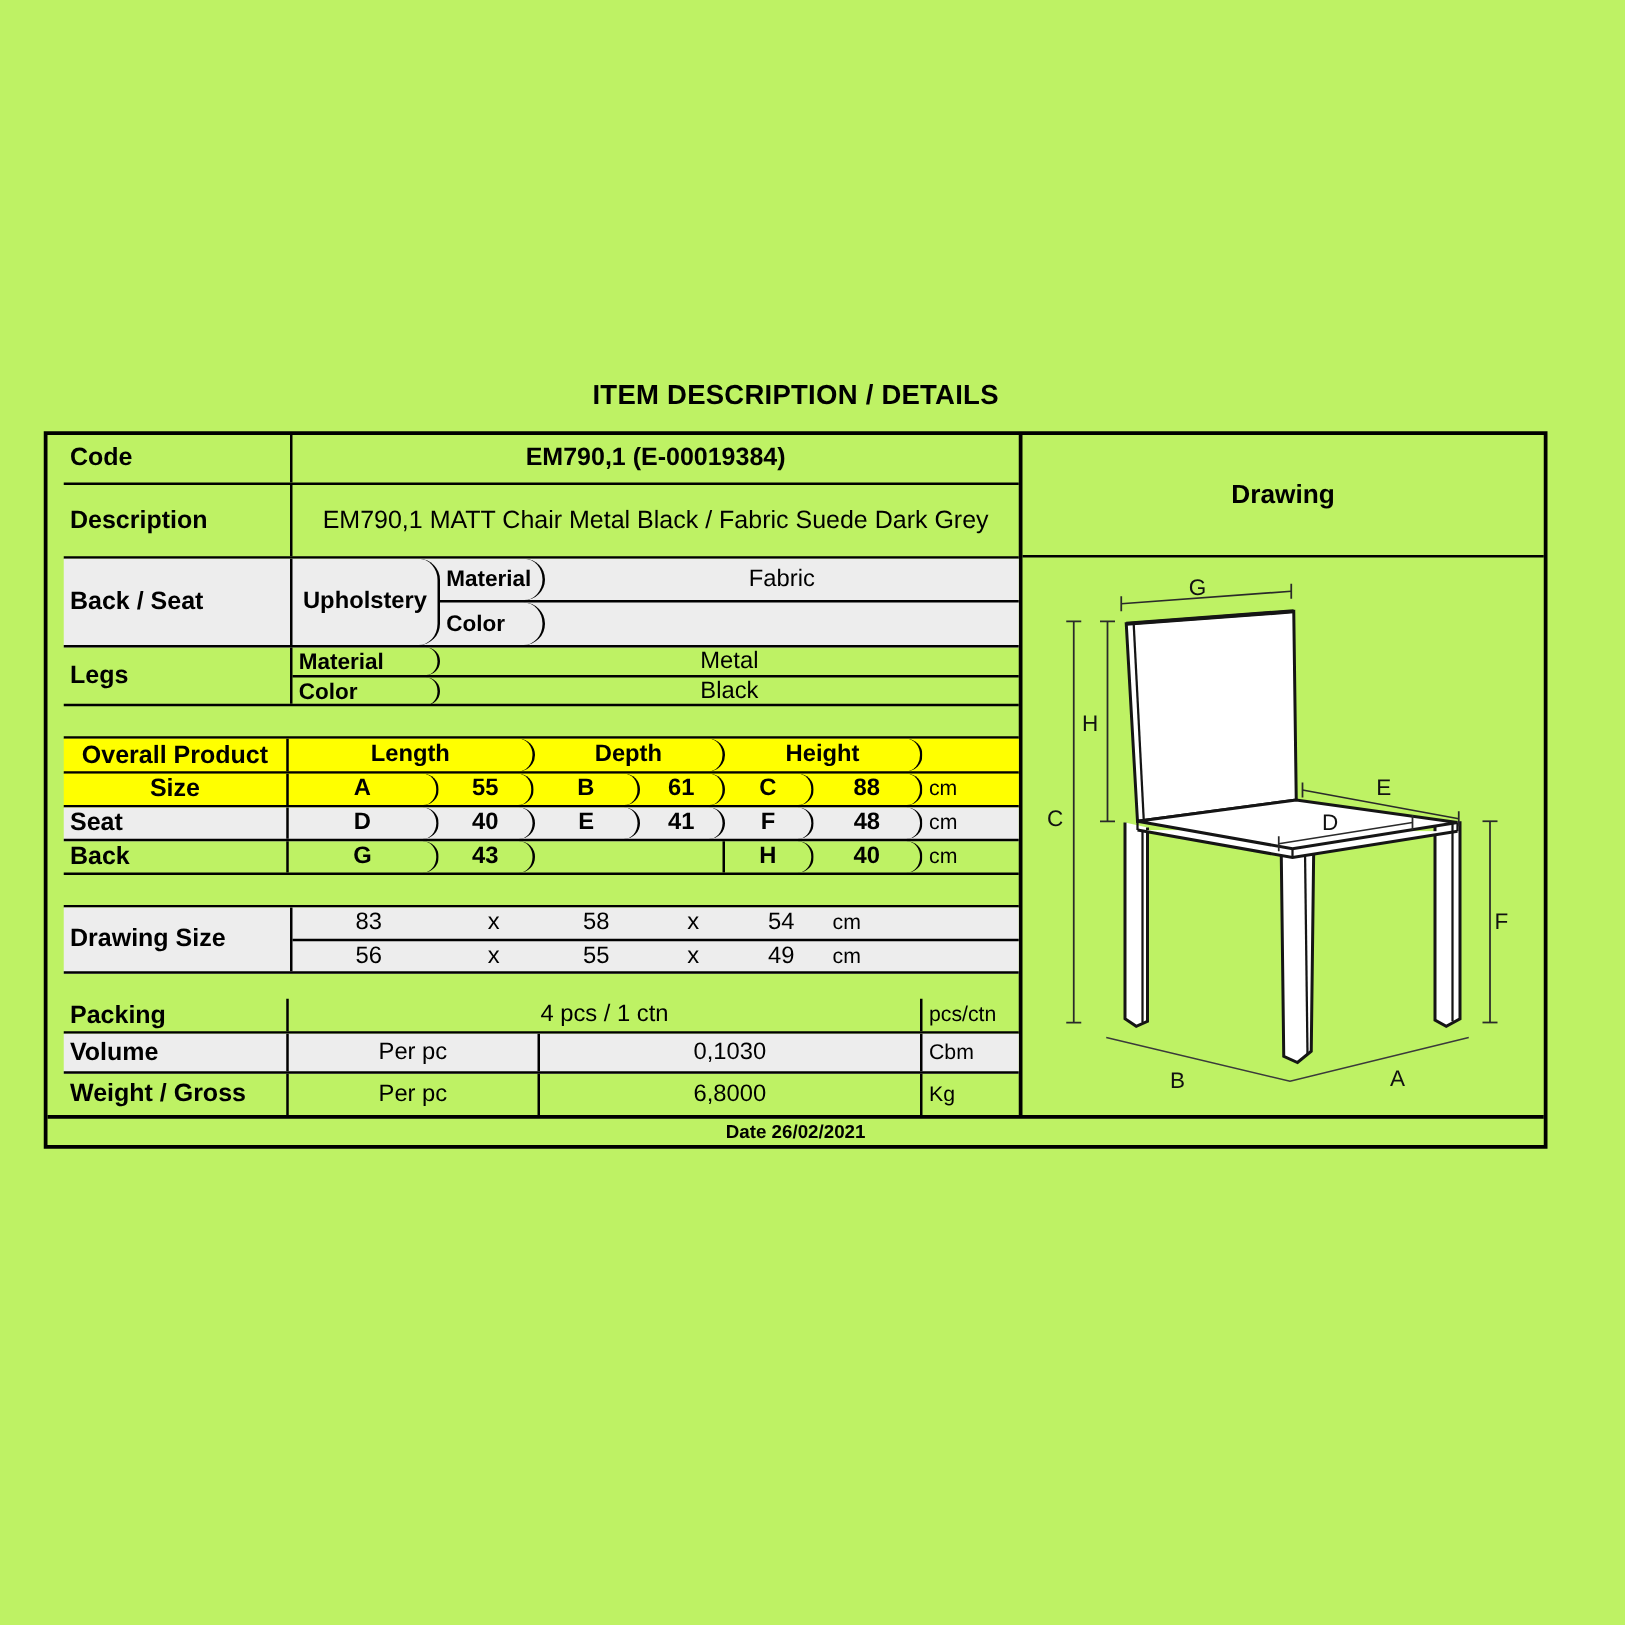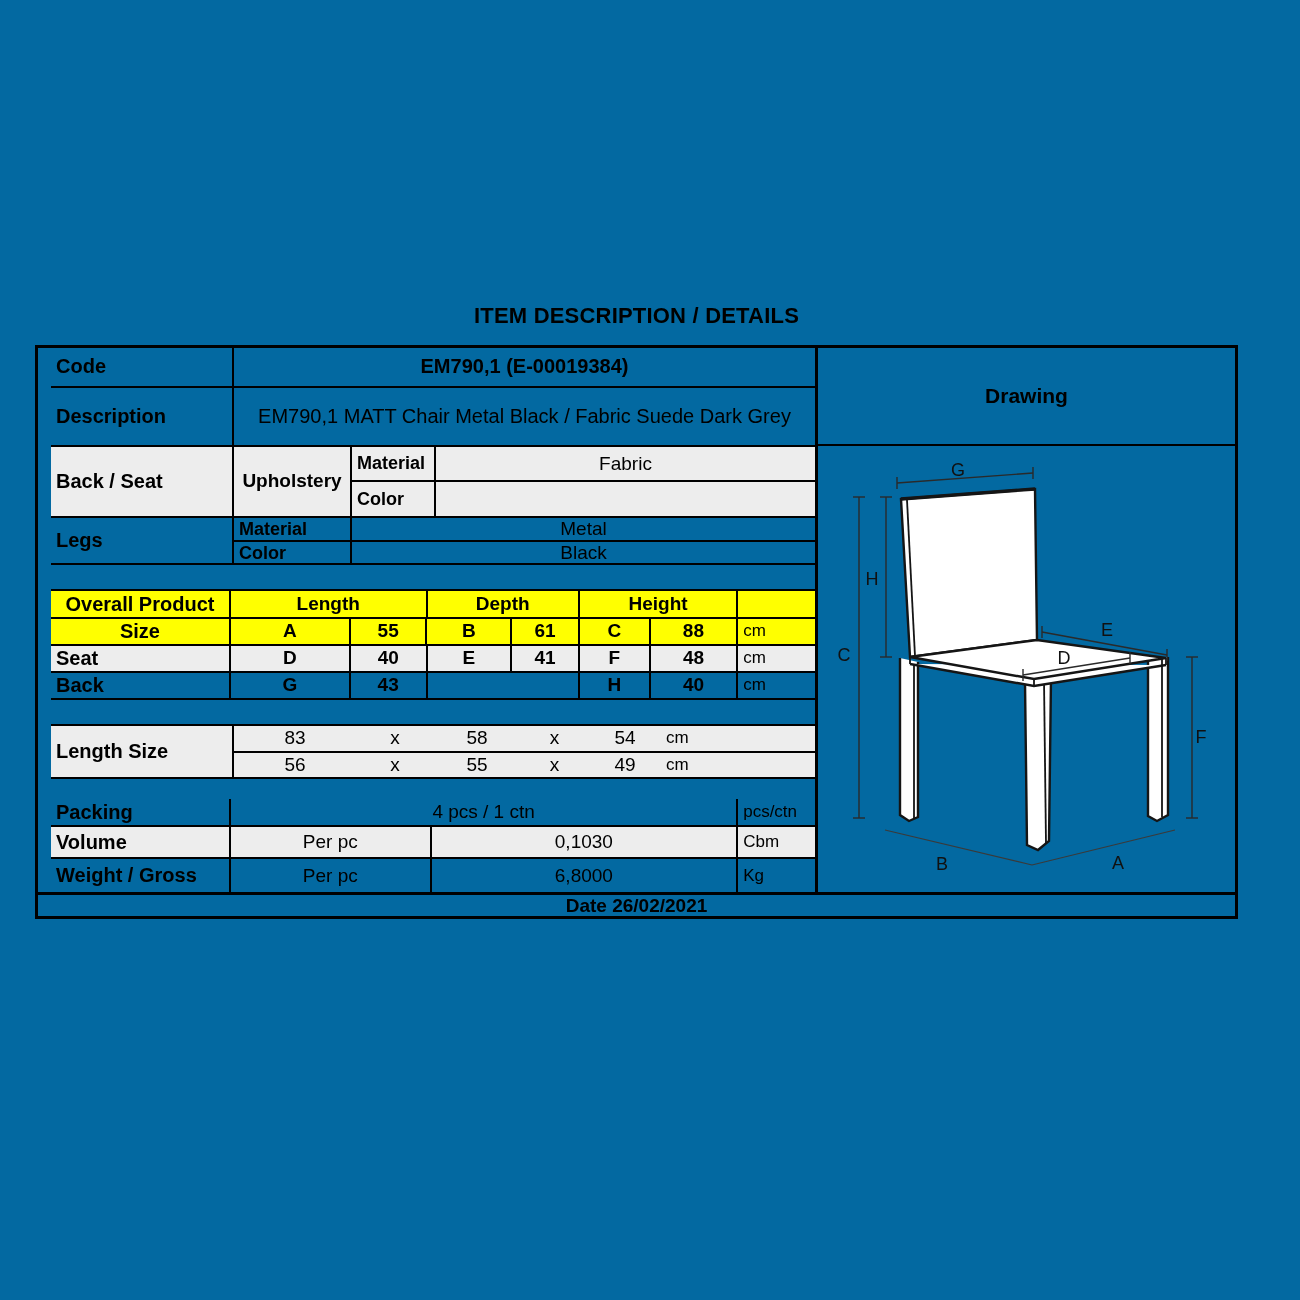--- a/index.html
+++ b/index.html
@@ -1,33 +1,33 @@
 <!DOCTYPE html>
 <html><head>
 <meta charset="utf-8">
 <style>
   html,body{margin:0;padding:0;background:#fff;}
-  .page{position:relative;width:1300px;height:1300px;background:#0369a1;
+  .page{position:relative;width:1300px;height:1300px;background:#bef264;
         font-family:"Liberation Sans",sans-serif;color:#000;}
   .title{position:absolute;left:35px;top:303px;width:1203px;text-align:center;
          font-size:22px;font-weight:bold;letter-spacing:.2px;}
   .tbl{position:absolute;left:35px;top:345px;width:1203px;height:574px;
        border:3px solid #000;box-sizing:border-box;display:flex;flex-direction:column;}
   .tbl *,.tbl *:before{box-sizing:border-box;}
   .upper{display:flex;height:544px;}
   .main{width:780px;border-right:3px solid #000;display:flex;flex-direction:column;padding-left:13px;}
   .panel{flex:1;display:flex;flex-direction:column;}
   .row{display:flex;border-bottom:2px solid #000;align-items:stretch;}
   .row.nb{border-bottom:none;}
   .cell{display:flex;align-items:center;border-right:2px solid #000;padding:0 5px;
         font-size:19px;overflow:hidden;white-space:nowrap;}
   .cell.last{border-right:none;}
   .lbl{font-weight:bold;font-size:20px;}
   .ctr{justify-content:center;padding:0;}
-  .bold{font-weight:bold;}
+  .bold{font-weight:bold;border-radius:17px;}
   .sm{font-size:17px;}
   .shade{background:#ededed;}
   .yellow{background:#ffff00;}
   .w-lbl{width:183px;}
   .sub{flex:1;display:flex;flex-direction:column;}
   .subrow{display:flex;flex:1;align-items:stretch;}
   .subrow.bb{border-bottom:2px solid #000;}
   .r-code{height:40px;}
   .r-desc{height:59px;}
   .r-bs{height:72px;}
@@ -35,21 +35,21 @@
   .r-gap{height:26px;}
   .r-y1{height:28px;}
   .r-y2{height:27px;}
   .r-seat{height:27px;}
   .r-back{height:27px;}
   .r-ps{height:54px;}
   .r-pack{height:28px;margin-top:20px;}
   .r-vol{height:32px;}
   .r-wt{height:33px;}
   .r-date{height:24px;border-top:3px solid #000;display:flex;align-items:center;
-          justify-content:center;font-weight:bold;font-size:19px;}
+          justify-content:center;font-weight:bold;font-size:15px;}
   .w-uph{width:118px;}
   .w-bsub{width:84px;}
   .w-lsub{width:118px;}
   .c1{width:122px;}  
   .c2{width:78px;}   
   .c3{width:86px;}   
   .c4{width:69px;}   
   .c5{width:72px;}   
   .c6{width:89px;}   
   .c7{width:78px;}   
@@ -158,21 +158,21 @@
           <div class="cell bold ctr c2">43</div>
           <div class="cell c34"></div>
           <div class="cell bold ctr c5">H</div>
           <div class="cell bold ctr c6">40</div>
           <div class="cell sm last c7">cm</div>
         </div>
 
         <div class="row r-gap"></div>
 
         <div class="row r-ps shade">
-          <div class="cell lbl w-lbl">Length Size</div>
+          <div class="cell lbl w-lbl">Drawing Size</div>
           <div class="sub">
             <div class="subrow bb">
               <div class="cell ctr c1" style="border-right:none;">83</div>
               <div class="cell ctr c2" style="border-right:none;">x</div>
               <div class="cell ctr c3" style="border-right:none;">58</div>
               <div class="cell ctr c4" style="border-right:none;">x</div>
               <div class="cell ctr c5" style="border-right:none;">54</div>
               <div class="cell sm last" style="flex:1;">cm</div>
             </div>
             <div class="subrow">

